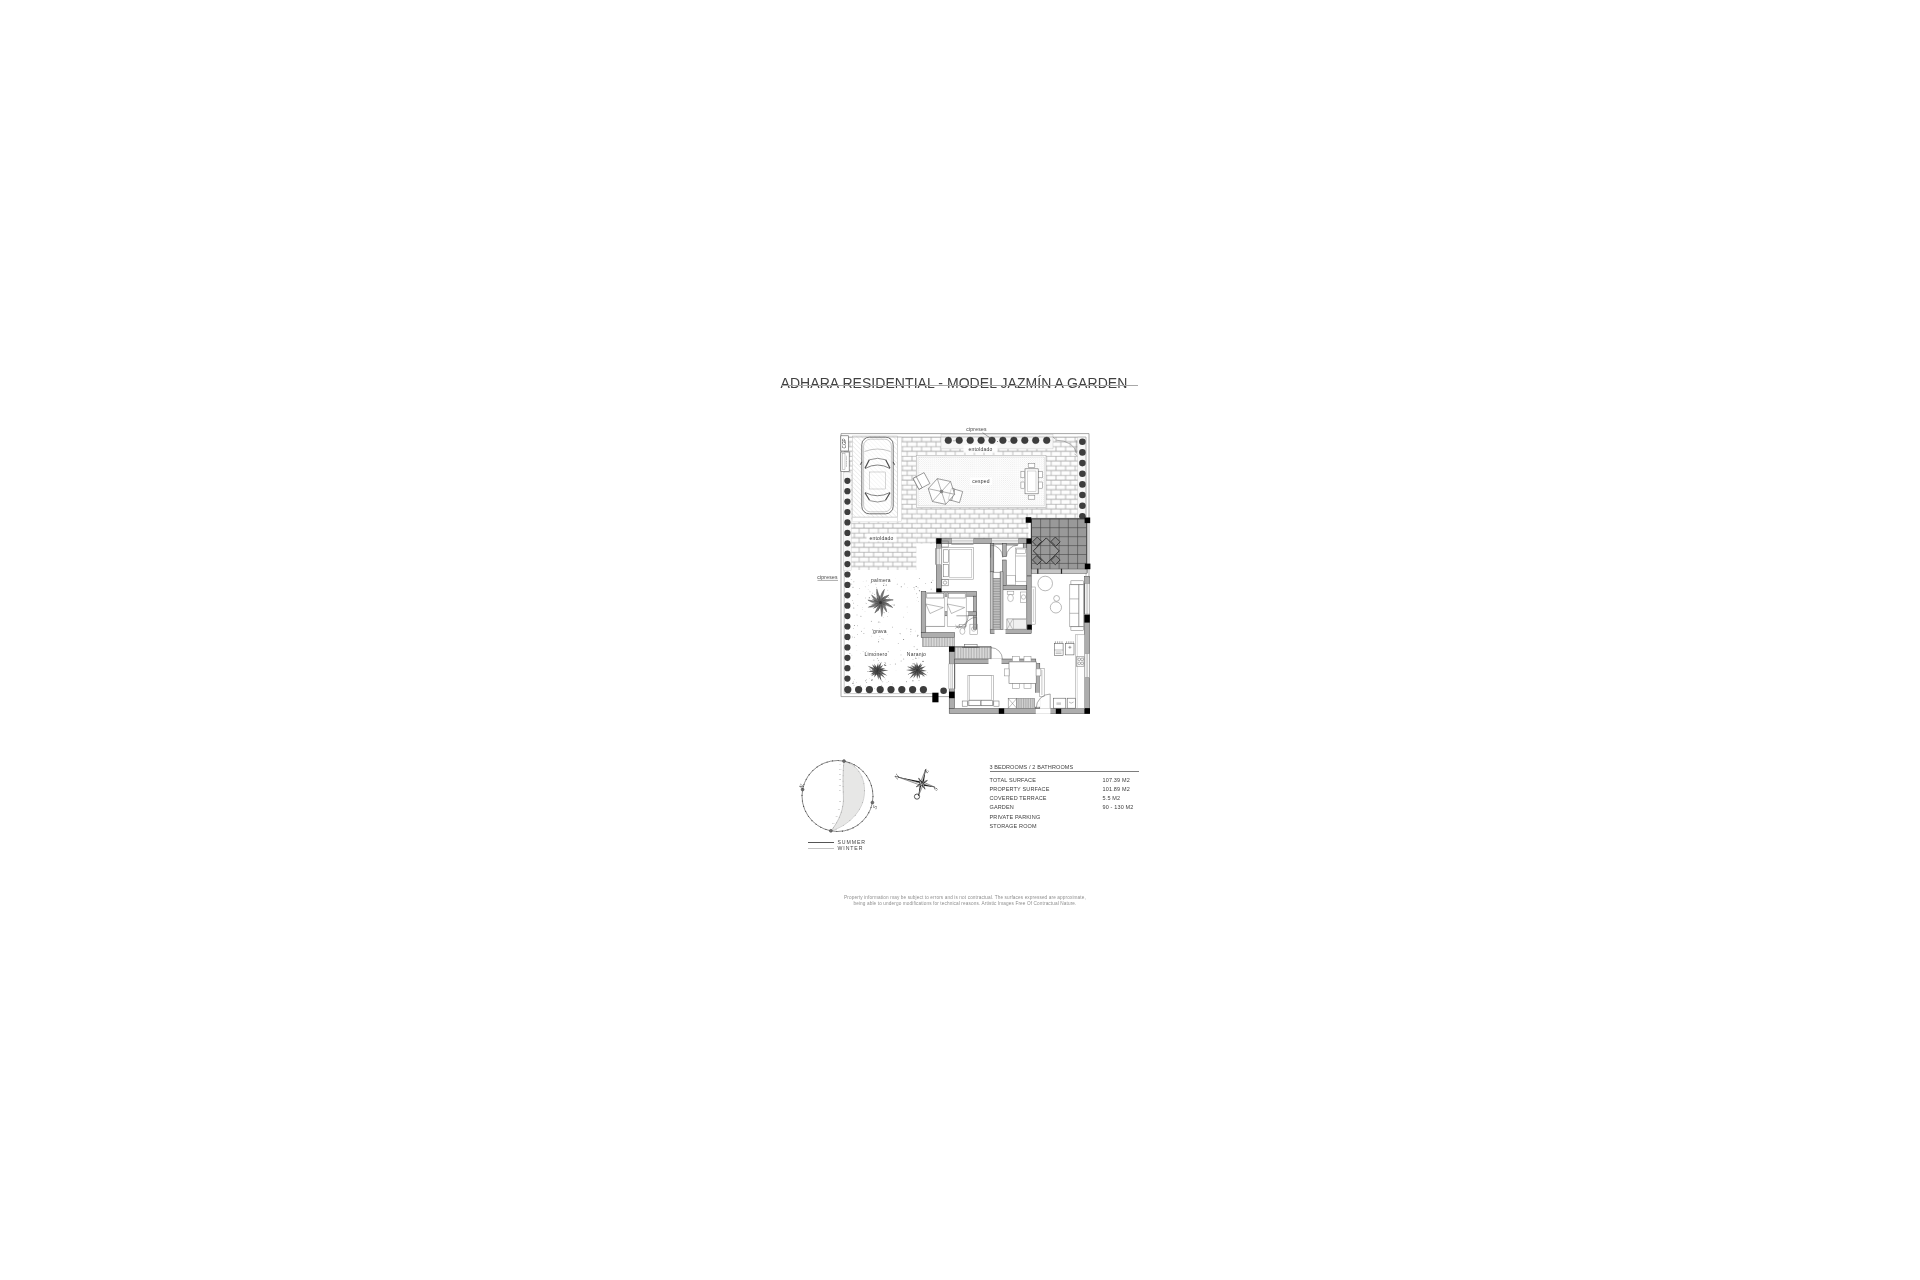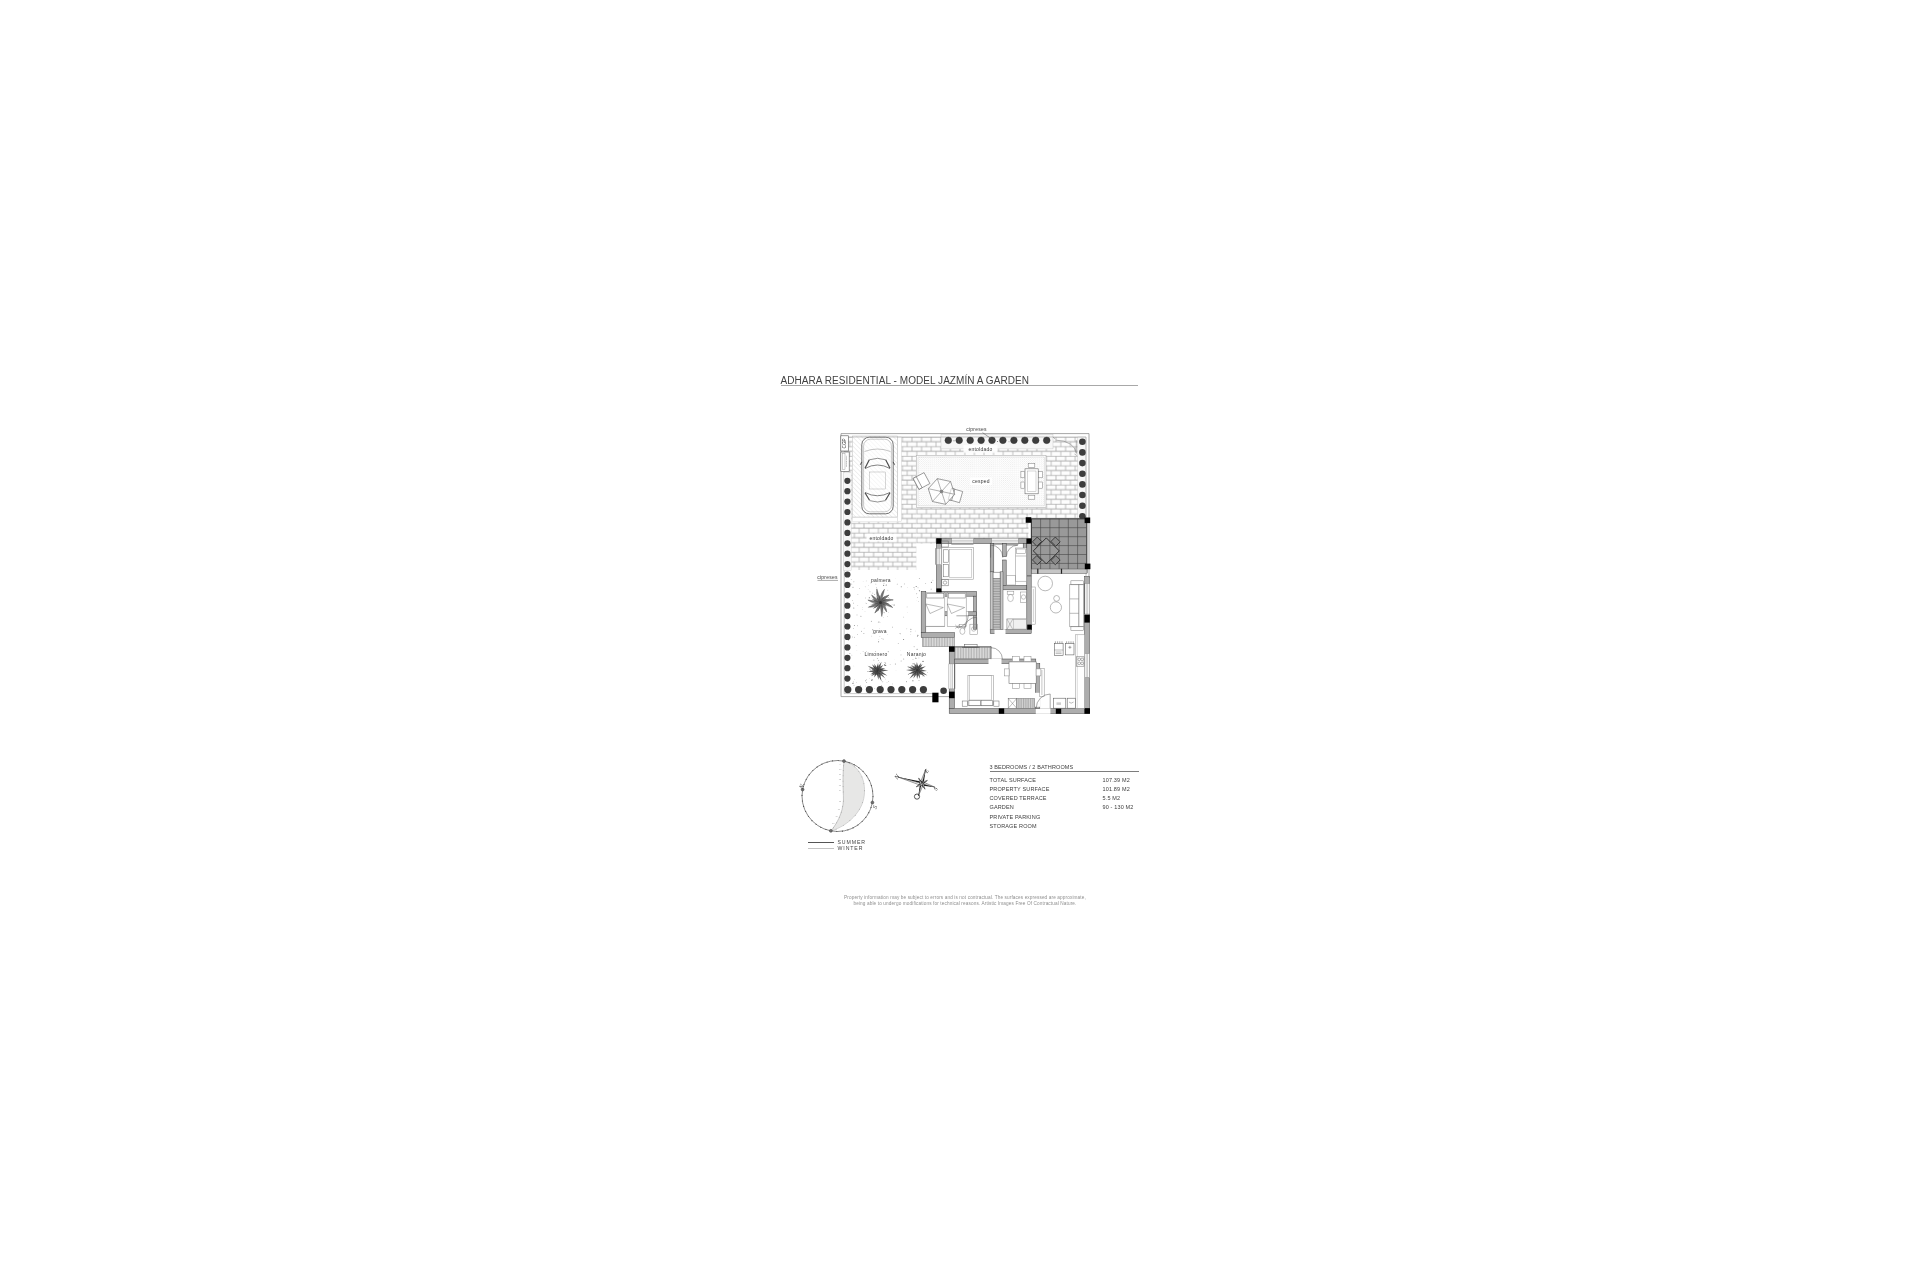--- a/index.html
+++ b/index.html
@@ -2,21 +2,21 @@
 <html><head><meta charset="utf-8">
 <style>
 html,body{margin:0;padding:0;background:#ffffff;width:1920px;height:1280px;overflow:hidden;}
 body{font-family:"Liberation Sans",sans-serif;position:relative;-webkit-font-smoothing:antialiased;}
 .abs{position:absolute;}
 .lbl{fill:#3a3a3a;font-family:"Liberation Sans",sans-serif;}
 .tbl{font-size:5.5px;letter-spacing:0.15px;color:#3d3d3d;white-space:nowrap;}
 </style></head>
 <body>
 
-<div class="abs" style="left:780.5px;top:374.6px;font-size:10px;letter-spacing:0.06px;color:#414141;white-space:nowrap;">ADHARA RESIDENTIAL - MODEL JAZMÍN A GARDEN</div>
+<div class="abs" style="left:780.5px;top:374.6px;font-size:14px;letter-spacing:0.06px;color:#414141;white-space:nowrap;">ADHARA RESIDENTIAL - MODEL JAZMÍN A GARDEN</div>
 
 <div class="abs" style="left:780.5px;top:385.2px;width:357px;height:0.8px;background:#a8a8a8;"></div>
 
 <svg class="abs" style="left:815px;top:425px;" width="280" height="295" viewBox="815 425 280 295">
 <defs>
 <pattern id="brick" width="8.6" height="9.4" patternUnits="userSpaceOnUse">
         <rect width="8.6" height="9.4" fill="#fdfdfd"></rect>
         <path d="M0,0 H8.6 M0,4.7 H8.6 M4.3,0 V4.7 M0,4.7 M8.6,4.7 M0,9.4 M0,4.7 H8.6 M0,4.7" stroke="#b9b9b9" stroke-width="0.55" fill="none"></path>
         <path d="M4.3,0 V4.7 M0,4.7 H8.6 M8.6,4.7 V9.4 M0,4.7 V9.4 M0,9.4 H8.6" stroke="#b9b9b9" stroke-width="0.55" fill="none"></path>
       </pattern>

